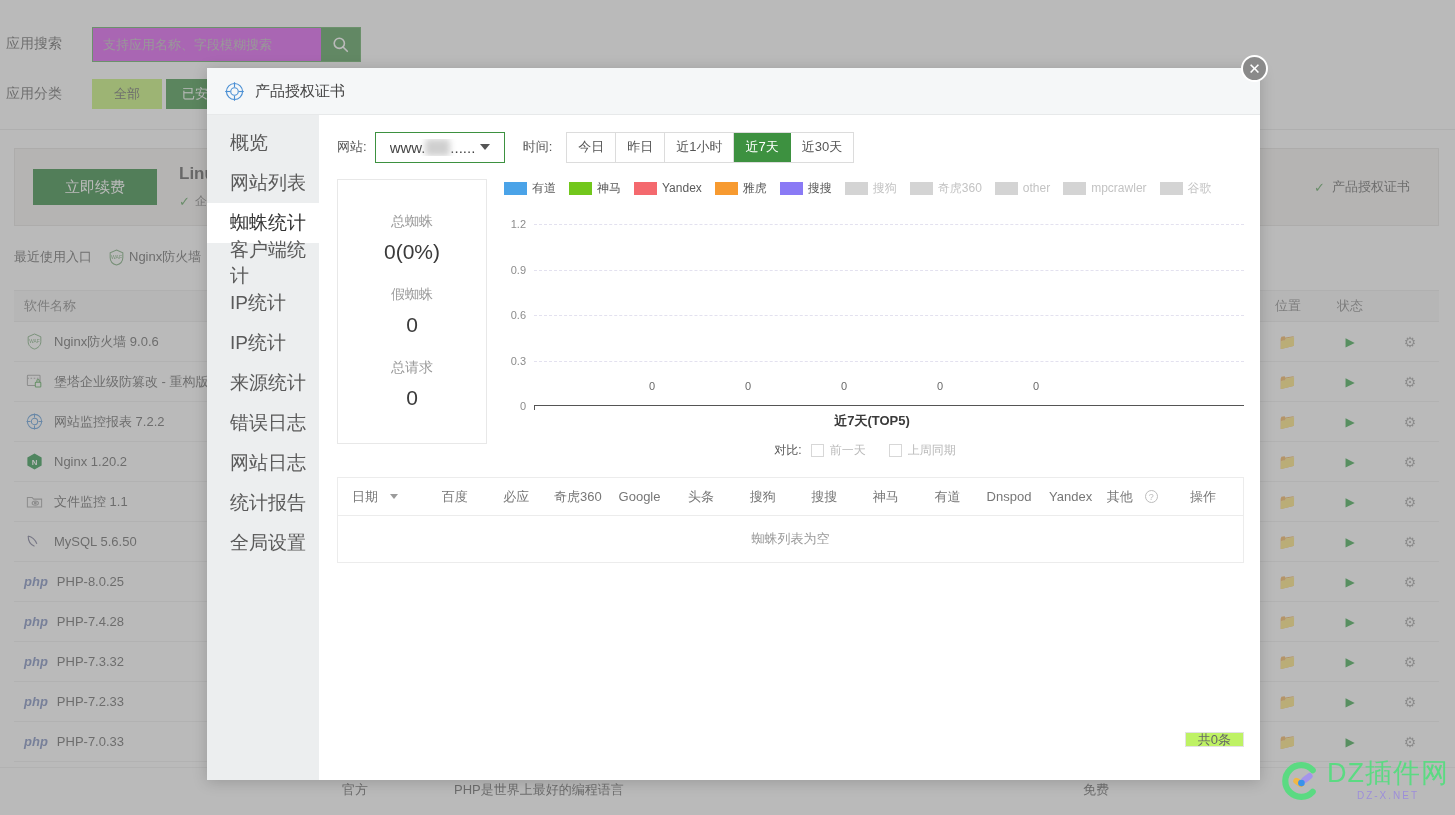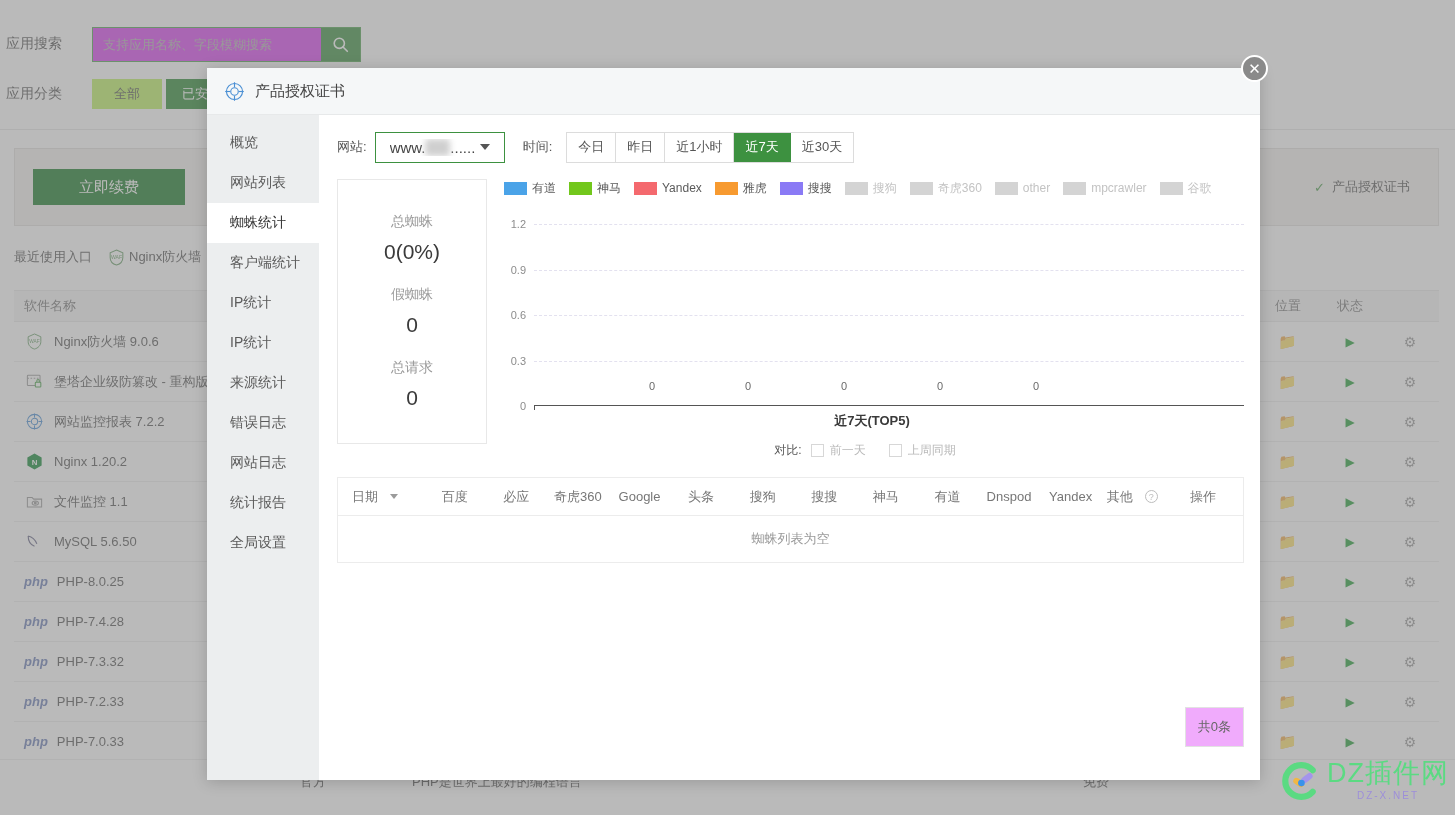--- a/index.html
+++ b/index.html
@@ -37,21 +37,21 @@
     border: none; background: #bef264; color: #555; margin-right: 4px;
   }
   .cat-btn.active { background: #2e8b34; color: #fff; }
 
   .bg-banner {
     position: absolute; left: 14px; top: 148px; width: 1425px; height: 78px;
     background: #f3f1ef; border: 1px solid #e3e0dd;
     display: flex; align-items: center;
   }
   .renew-btn {
-    margin-left: 18px; width: 152px; height: 36px; background: #1a7a28; color: #fff;
+    margin-left: 18px; width: 124px; height: 36px; background: #1a7a28; color: #fff;
     font-size: 15px; display: flex; align-items: center; justify-content: center; cursor: pointer;
   }
   .banner-text { margin-left: 22px; }
   .banner-title { font-size: 17px; font-weight: bold; color: #4a4a4a; }
   .banner-sub { font-size: 12px; color: #6e6e6e; margin-top: 9px; display: flex; align-items: center; gap: 5px; }
   .check-tick { color: #4b9b4b; font-size: 13px; }
   .banner-right { margin-left: auto; margin-right: 28px; display: flex; align-items: center; gap: 7px; font-size: 13px; color: #555; }
 
   .recent-row {
     position: absolute; left: 14px; top: 240px; height: 34px; display: flex; align-items: center; gap: 14px;
@@ -76,23 +76,23 @@
   .c-sta   { width: 62px; text-align: center; }
   .c-set   { width: 58px; text-align: center; }
   .renew-link { color: #3d9140; }
   .ico-sq { width: 21px; height: 21px; flex: 0 0 21px; display:flex; align-items:center; justify-content:center; }
   .php-ico { font-style: italic; font-weight: bold; font-size: 13px; color: #6c7eb7; }
   .folder-ico { color: #e0a93a; font-size: 15px; }
   .play-ico { color: #27a03a; font-size: 12px; }
   .gear-bg { color: #9a9a9a; font-size: 14px; }
 
   .bg-footer {
-    position: absolute; left: 0; bottom: 12px; width: 1455px; height: 44px;
+    position: absolute; left: 0; bottom: 4px; width: 1455px; height: 44px;
     background: #fff; border-top: 1px solid #ededed; display: flex; align-items: center;
-    font-size: 13px; color: #555;
+    font-size: 13px; color: #555; padding-left: 42px;
   }
 
   
   .scrim { position: absolute; inset: 0; background: rgba(130,130,130,0.55); }
 
   
   .watermark {
     position: absolute; right: 6px; bottom: 14px; display: flex; align-items: center; gap: 6px;
     pointer-events: none; opacity: .92;
   }
@@ -113,21 +113,21 @@
   .modal-close {
     position: absolute; left: 1034px; top: -13px; width: 27px; height: 27px; border-radius: 50%;
     background: #8a8a8a; border: 2.5px solid #fff; color: #fff; font-size: 15px; line-height: 1;
     display: flex; align-items: center; justify-content: center; cursor: pointer;
   }
   .modal-body { display: flex; height: 665px; }
 
   .m-side { width: 112px; background: #eceeef; padding-top: 8px; flex: 0 0 112px; }
   .m-side-item {
     height: 40px; display: flex; align-items: center; padding-left: 23px;
-    font-size: 14px; color: #5a5a5a; cursor: pointer;
+    font-size: 19px; color: #5a5a5a; cursor: pointer;
   }
   .m-side-item.active { background: #fff; color: #333; }
 
   .m-main { flex: 1; padding: 16px 16px 0 18px; position: relative; }
 
   .filter-row { display: flex; align-items: center; height: 32px; gap: 8px; }
   .f-label { font-size: 13px; color: #555; }
   .site-select {
     width: 130px; height: 31px; border: 1px solid #3d9140; display: flex; align-items: center;
     padding: 0 14px; font-size: 15px; color: #444; cursor: pointer; justify-content: space-between; background:#fff;
@@ -185,21 +185,21 @@
   .tbl { margin-top: 18px; border: 1px solid #ececec; border-bottom: none; }
   .tbl-head { display: flex; height: 38px; align-items: center; border-bottom: 1px solid #ececec; }
   .th { font-size: 13px; color: #777; text-align: center; flex: 1; display: flex; align-items: center; justify-content: center; gap: 12px; }
   .th.first { flex: 0 0 86px; justify-content: flex-start; padding-left: 14px; }
   .th.last { flex: 0 0 80px; }
   .sort-caret { width: 0; height: 0; border-left: 4px solid transparent; border-right: 4px solid transparent; border-top: 5px solid #9b9b9b; }
   .q-ico { display: inline-flex; align-items: center; justify-content: center; width: 13px; height: 13px; border: 1px solid #bdbdbd; border-radius: 50%; font-size: 9px; color: #bdbdbd; }
   .tbl-empty { height: 47px; display: flex; align-items: center; justify-content: center; font-size: 13px; color: #9a9a9a; border-bottom: 1px solid #ececec; }
 
   .pager { position: absolute; right: 16px; bottom: 33px; }
-  .pager-box { min-width: 54px; height: 40px; border: 1px solid #e2e2e2; display: flex; align-items: center; justify-content: center; padding: 0 12px; font-size: 13px; color: #666; background:#f0abfc; }
+  .pager-box { min-width: 54px; height: 15px; border: 1px solid #e2e2e2; display: flex; align-items: center; justify-content: center; padding: 0 12px; font-size: 13px; color: #666; background:#bef264; }
 
   svg { display: block; }
 </style>
 </head>
 <body>
 
 <div id="root">
 
   <div class="bg-layer">
 

